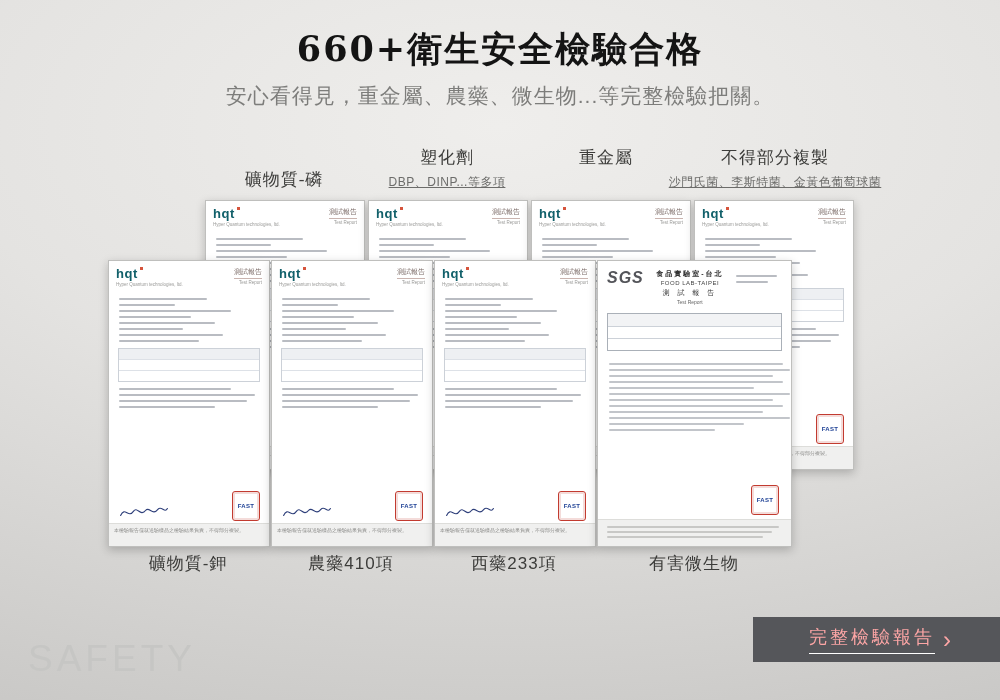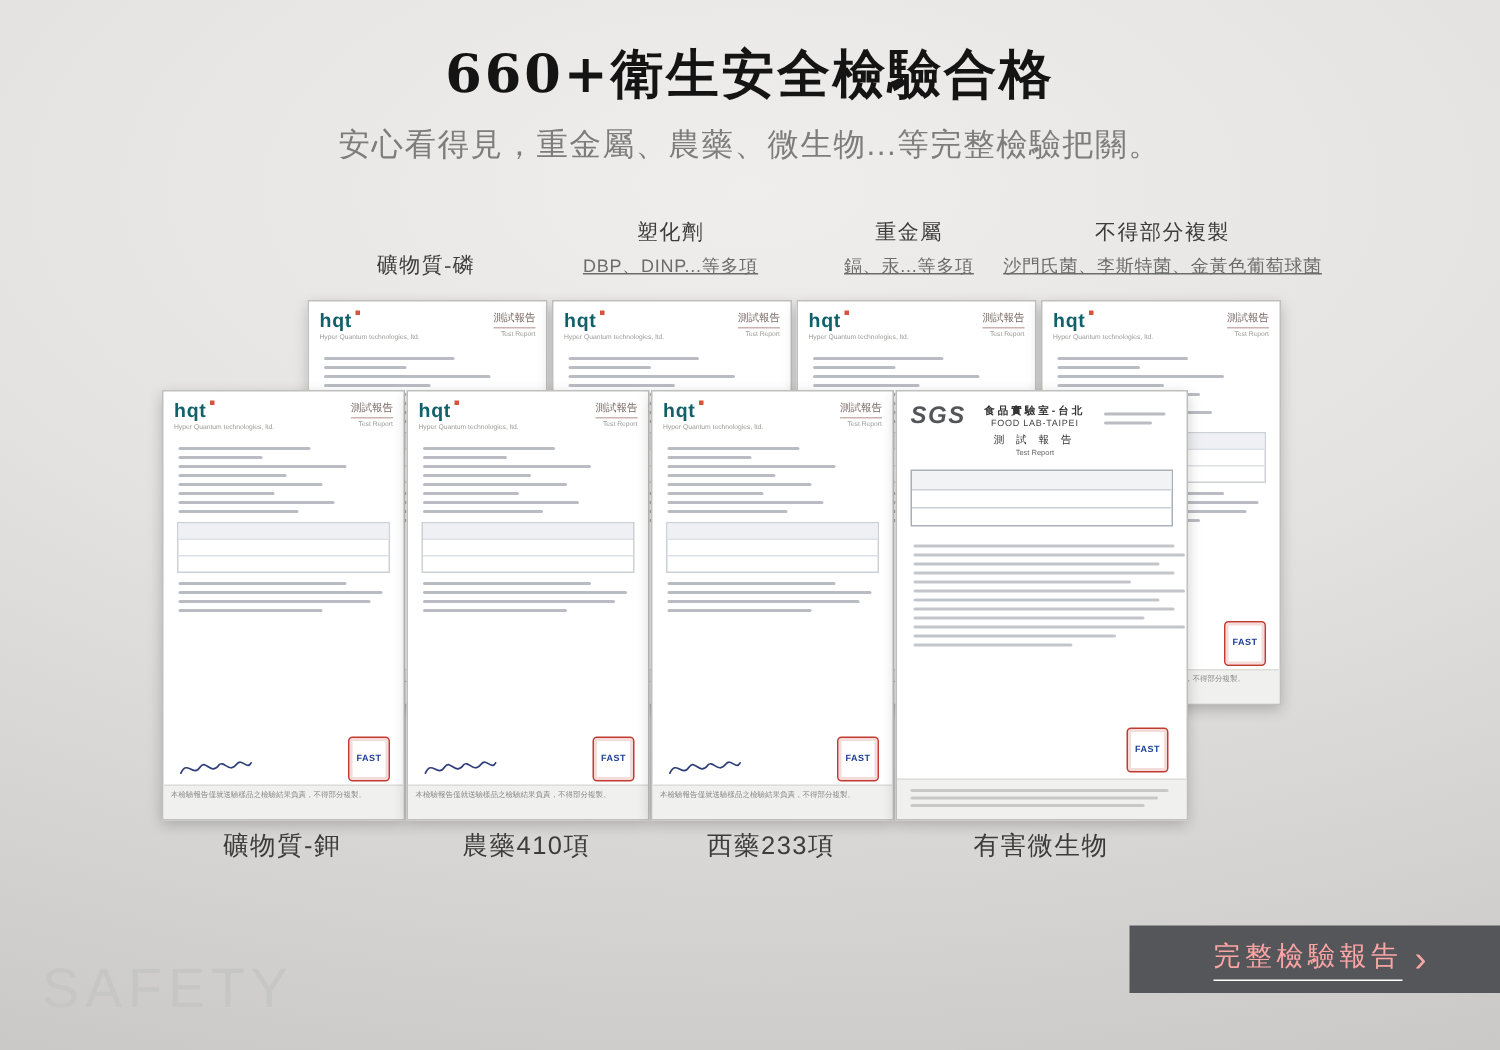--- a/index.html
+++ b/index.html
@@ -20,21 +20,21 @@
   }
   .page-subtitle {
     position: absolute; left: 0; top: 82px; width: 100%;
     margin: 0; text-align: center;
     font-size: 21px; color: #7d7d7b; letter-spacing: 1px;
   }
 
   
   .cat-label { position: absolute; width: 220px; text-align: center; }
   .cat-label.wide { width: 250px; }
-  .cat-main { font-size: 14px; color: #3c3c3a; letter-spacing: 1px; font-family: Liberation Serif, serif; }
+  .cat-main { font-size: 17px; color: #3c3c3a; letter-spacing: 1px; font-family: Liberation Serif, serif; }
   .cat-sub { font-size: 12px; color: #6c6c6a; margin-top: 5px; letter-spacing: 0.5px; white-space: nowrap; text-decoration: underline; }
   .item-label {
     position: absolute; width: 220px; top: 552px; text-align: center;
     font-size: 17px; color: #3c3c3a; letter-spacing: 1px;
   }
 
   
   .cert {
     position: absolute;
     background: #fff;
@@ -136,21 +136,20 @@
 
   <div class="cat-label" style="left:174px; top:168px;">
     <div class="cat-main">礦物質-磷</div>
   </div>
   <div class="cat-label" style="left:337px; top:146px;">
     <div class="cat-main">塑化劑</div>
     <div class="cat-sub">DBP、DINP...等多項</div>
   </div>
   <div class="cat-label" style="left:496px; top:146px;">
     <div class="cat-main">重金屬</div>
-    <div class="cat-sub">鎘、汞...等多項</div>
   </div>
   <div class="cat-label wide" style="left:650px; top:146px;">
     <div class="cat-main">不得部分複製</div>
     <div class="cat-sub">沙門氏菌、李斯特菌、金黃色葡萄球菌</div>
   </div>
 
   <div class="cert back" style="left:205px; top:200px; width:158px; height:268px;">
   <div class="rings"></div>
   <div class="c-head">
     <div class="c-brand">

